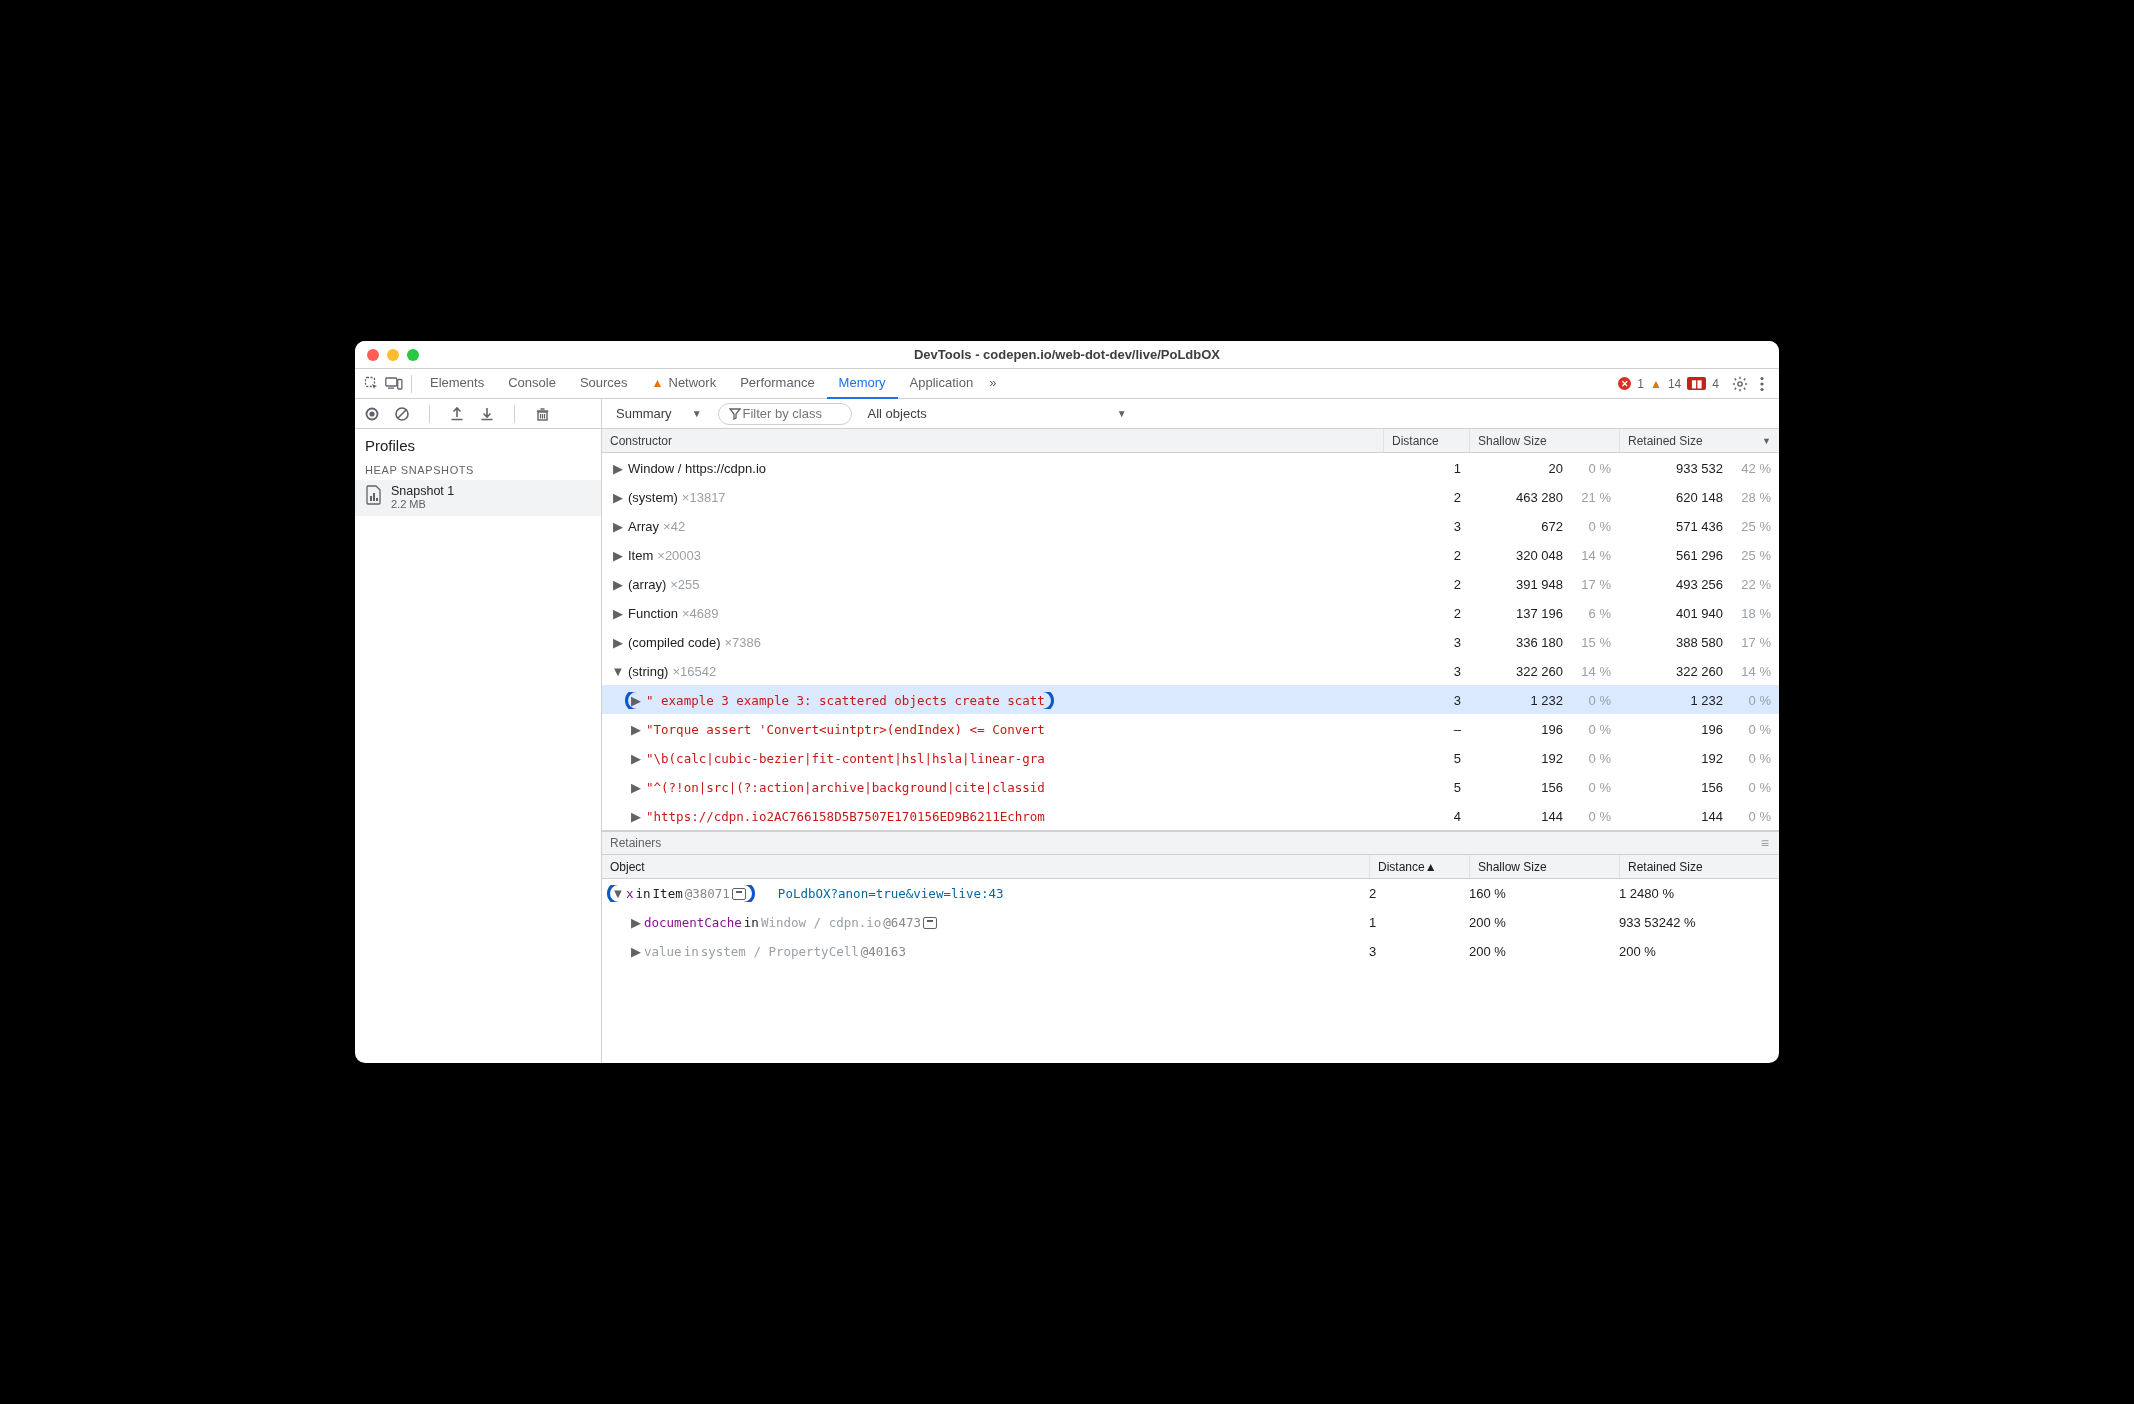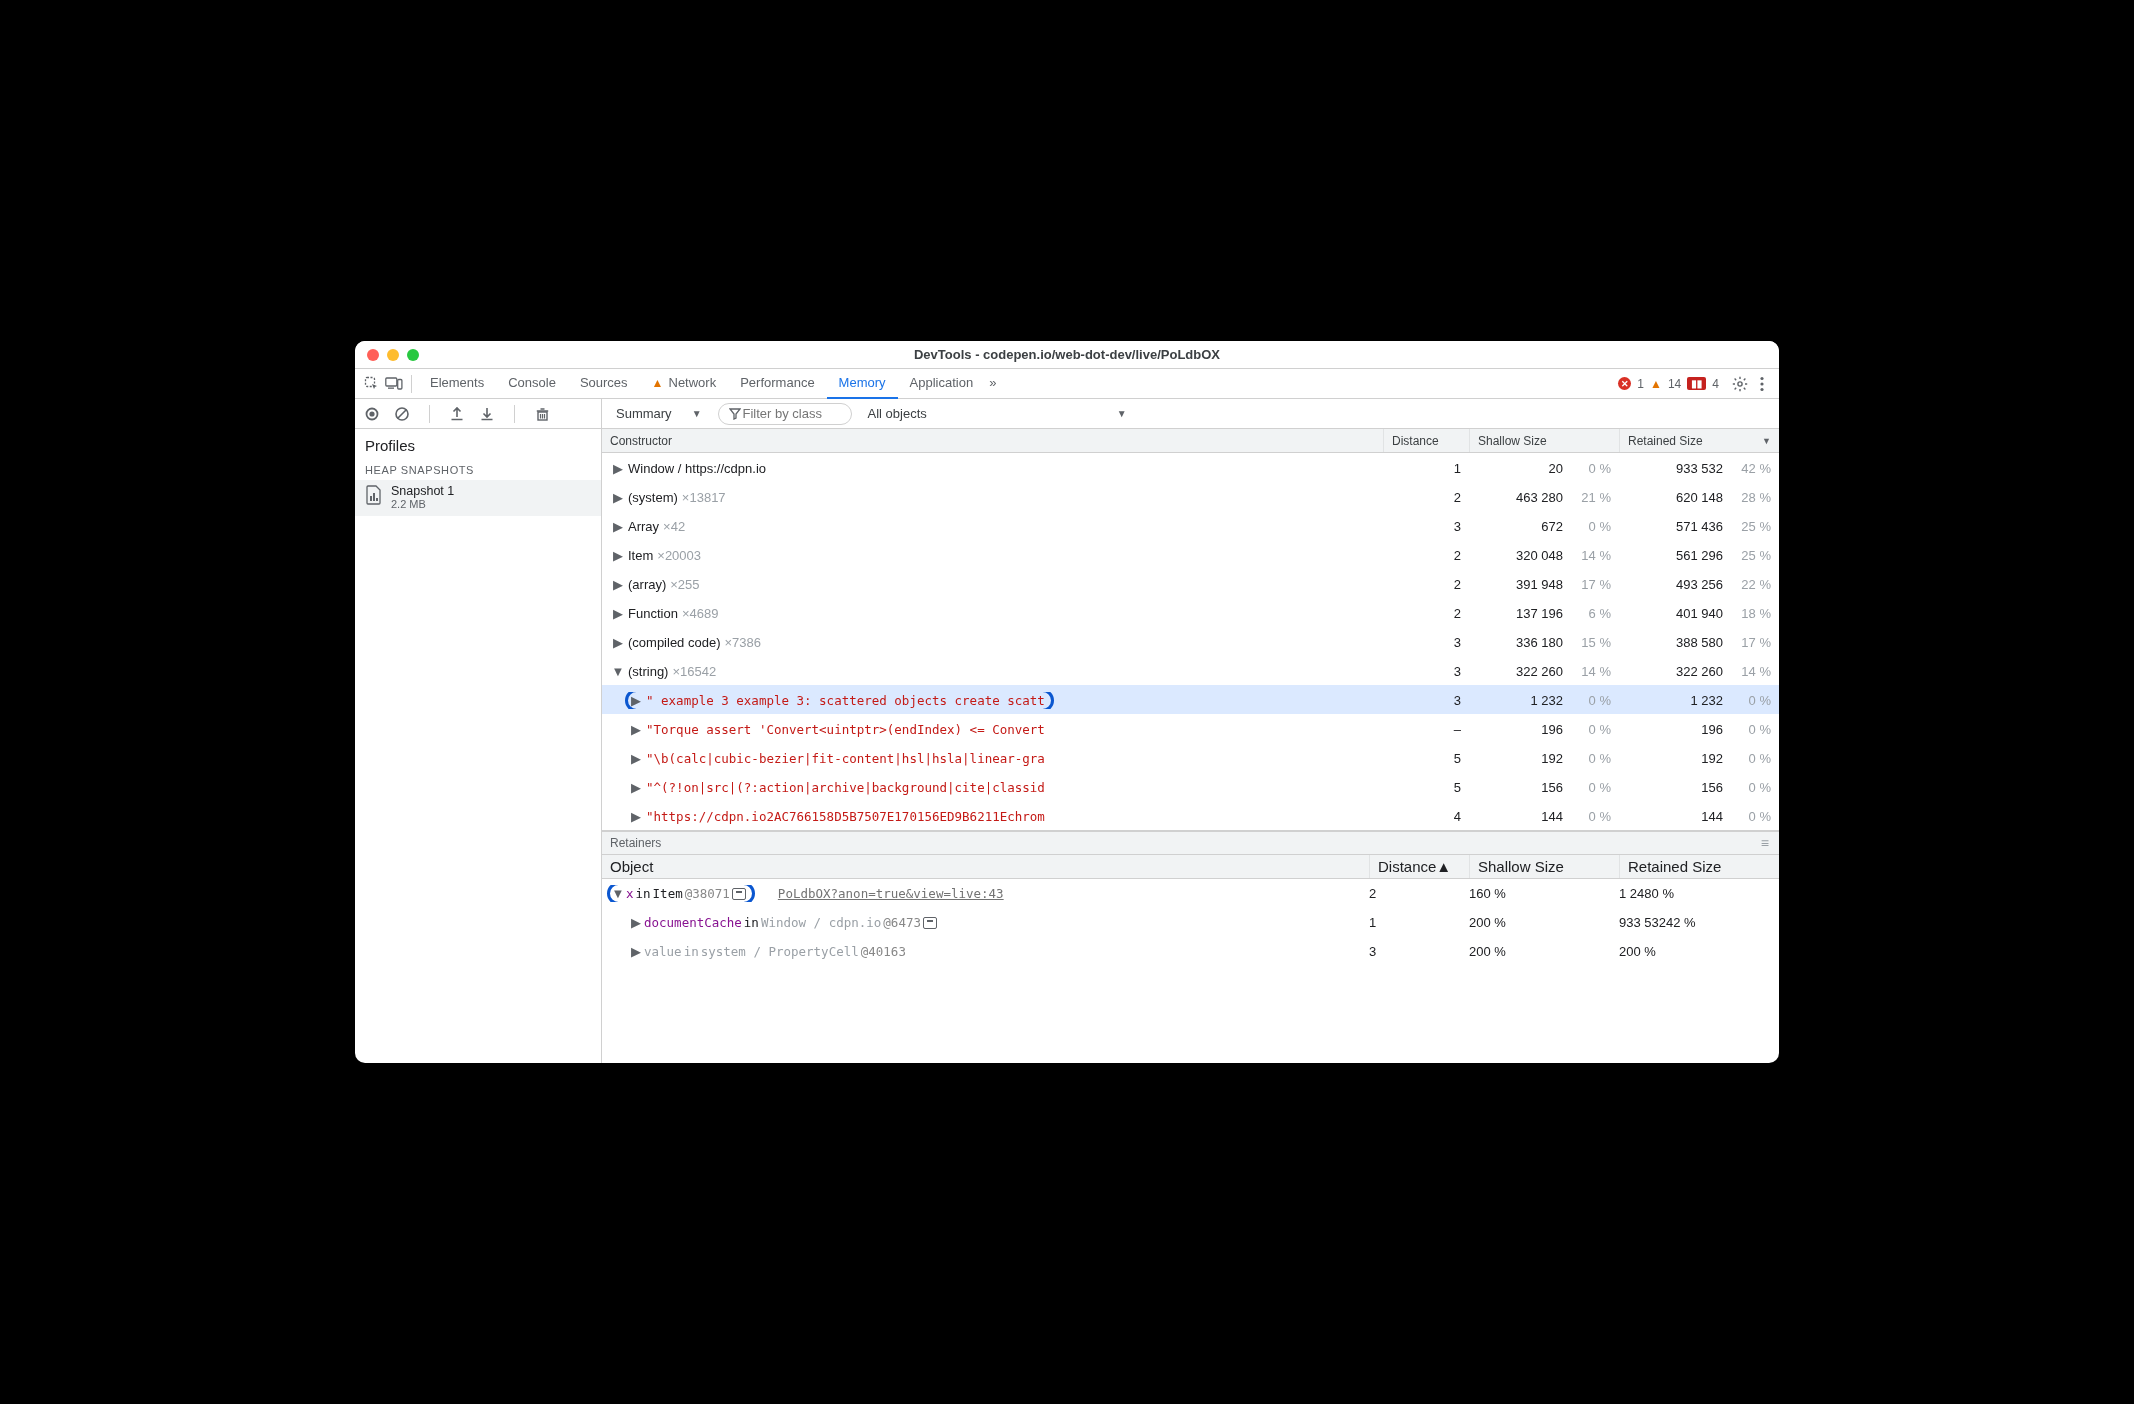--- a/index.html
+++ b/index.html
@@ -138,31 +138,31 @@
   .trow .pair .v{min-width:58px;text-align:right;font-variant-numeric:tabular-nums}
   .trow .pair .p{min-width:40px;text-align:right;color:var(--mutedlt)}
   .mono{font-family:ui-monospace,Menlo,Consolas,monospace;font-size:12.5px}
   .xn{color:var(--mutedlt)}
   .tw{width:12px;height:12px;flex-shrink:0;display:inline-flex;align-items:center;justify-content:center;color:#5f6368}
   .str{color:var(--string)}
   .oid{color:var(--objid)}
   .txtmut{color:var(--mutedlt)}
   .selA{background:var(--selrow2)}
   .hl{outline:3px solid var(--annot);border-radius:16px}
-  .link{color:#737373;text-decoration:underline}
+  .link{color:#0369a1;}
   .labelp{color:var(--label)}
 
   
   .retainers-h{
     height:24px;background:var(--head);border-top:1px solid var(--border);
     border-bottom:1px solid var(--border);display:flex;align-items:center;padding:0 8px;font-size:12px;color:#5f6368;
   }
   .retainers-h .menu{margin-left:auto;color:#9aa0a6;font-size:14px;letter-spacing:2px}
   .rthead,.rtrow{display:grid;grid-template-columns:1fr 100px 150px 160px;align-items:center}
-  .rthead{height:24px;background:var(--head);border-bottom:1px solid var(--border);font-size:15px}
+  .rthead{height:24px;background:var(--head);border-bottom:1px solid var(--border);font-size:12px}
   .rthead .cell{padding:0 8px;border-left:1px solid var(--border2);display:flex;align-items:center;height:100%}
   .rthead .cell:first-child{border-left:none}
   .rtrow{height:29px;font-size:13px}
   .rtrow .c0{display:flex;align-items:center;gap:6px;padding-right:6px;white-space:nowrap;overflow:hidden}
   .popic{width:14px;height:12px;border:1.2px solid #5f6368;border-radius:2px;position:relative}
   .popic:after{content:"";position:absolute;left:3px;right:3px;top:2px;height:2px;background:#5f6368}
 
   
   svg{display:block}
 </style>

